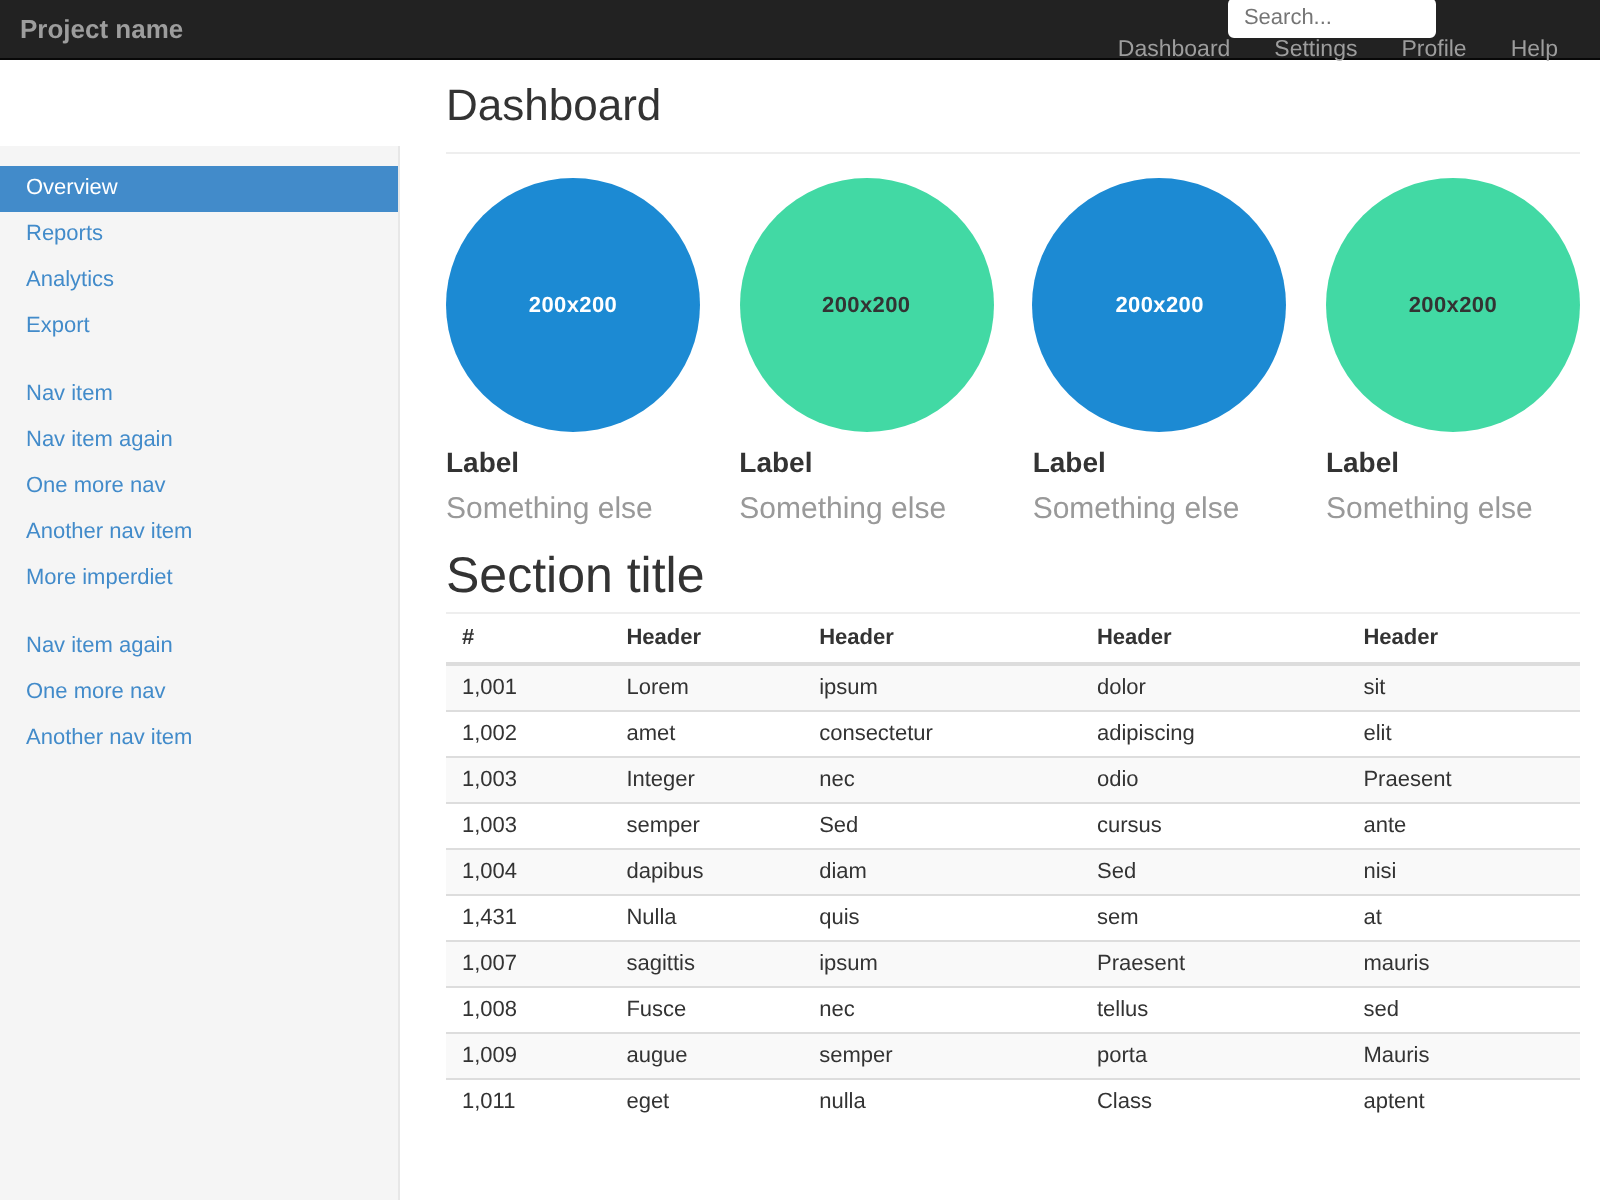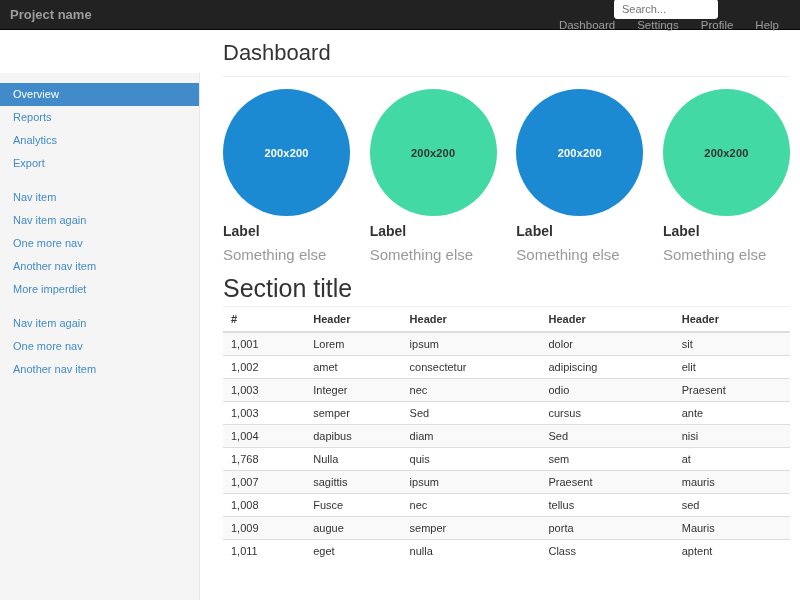--- a/index.html
+++ b/index.html
@@ -194,21 +194,21 @@
           <td>ante</td>
         </tr>
         <tr>
           <td>1,004</td>
           <td>dapibus</td>
           <td>diam</td>
           <td>Sed</td>
           <td>nisi</td>
         </tr>
         <tr>
-          <td>1,768</td>
+          <td>1,431</td>
           <td>Nulla</td>
           <td>quis</td>
           <td>sem</td>
           <td>at</td>
         </tr>
         <tr>
           <td>1,007</td>
           <td>sagittis</td>
           <td>ipsum</td>
           <td>Praesent</td>

